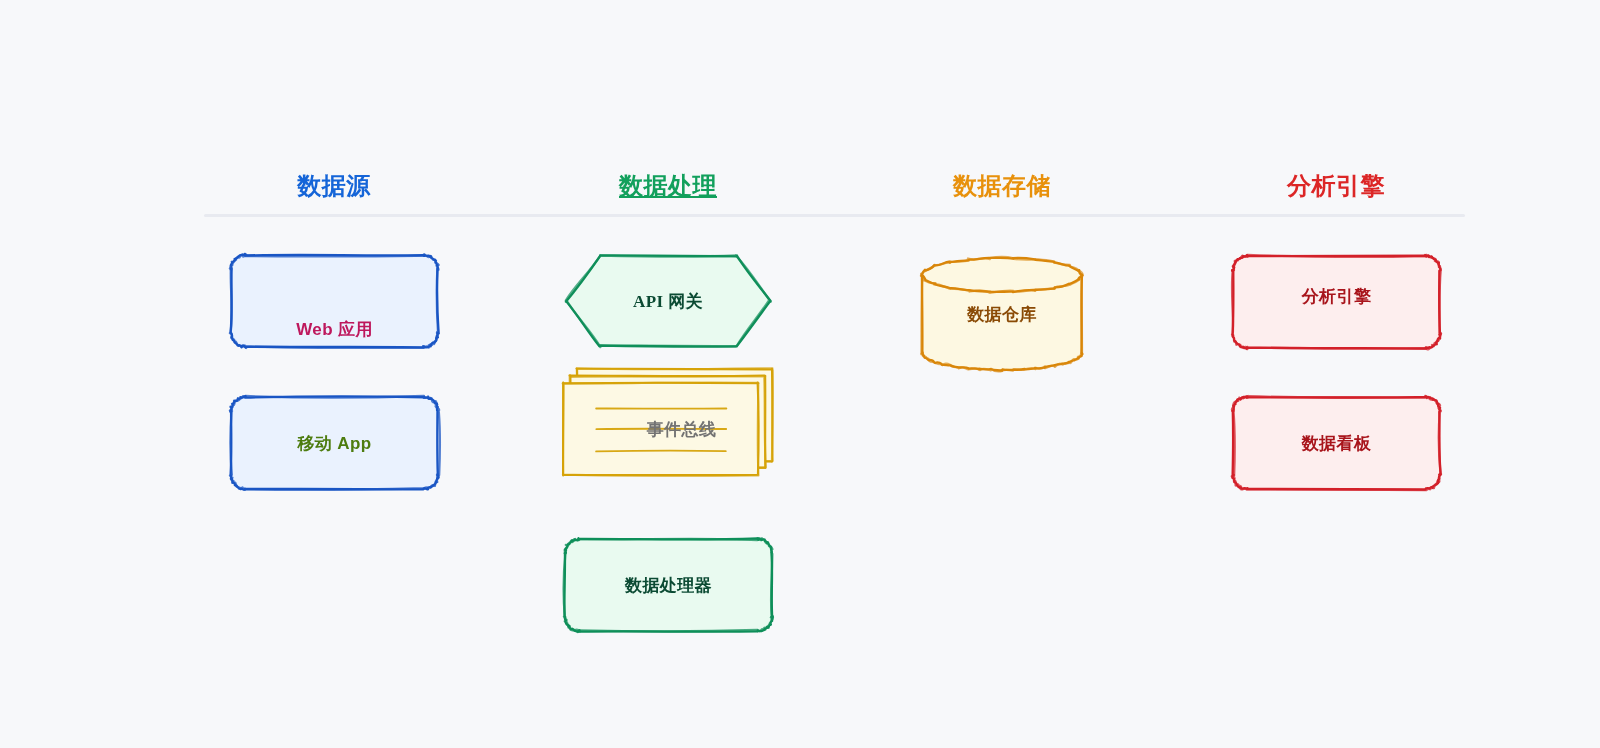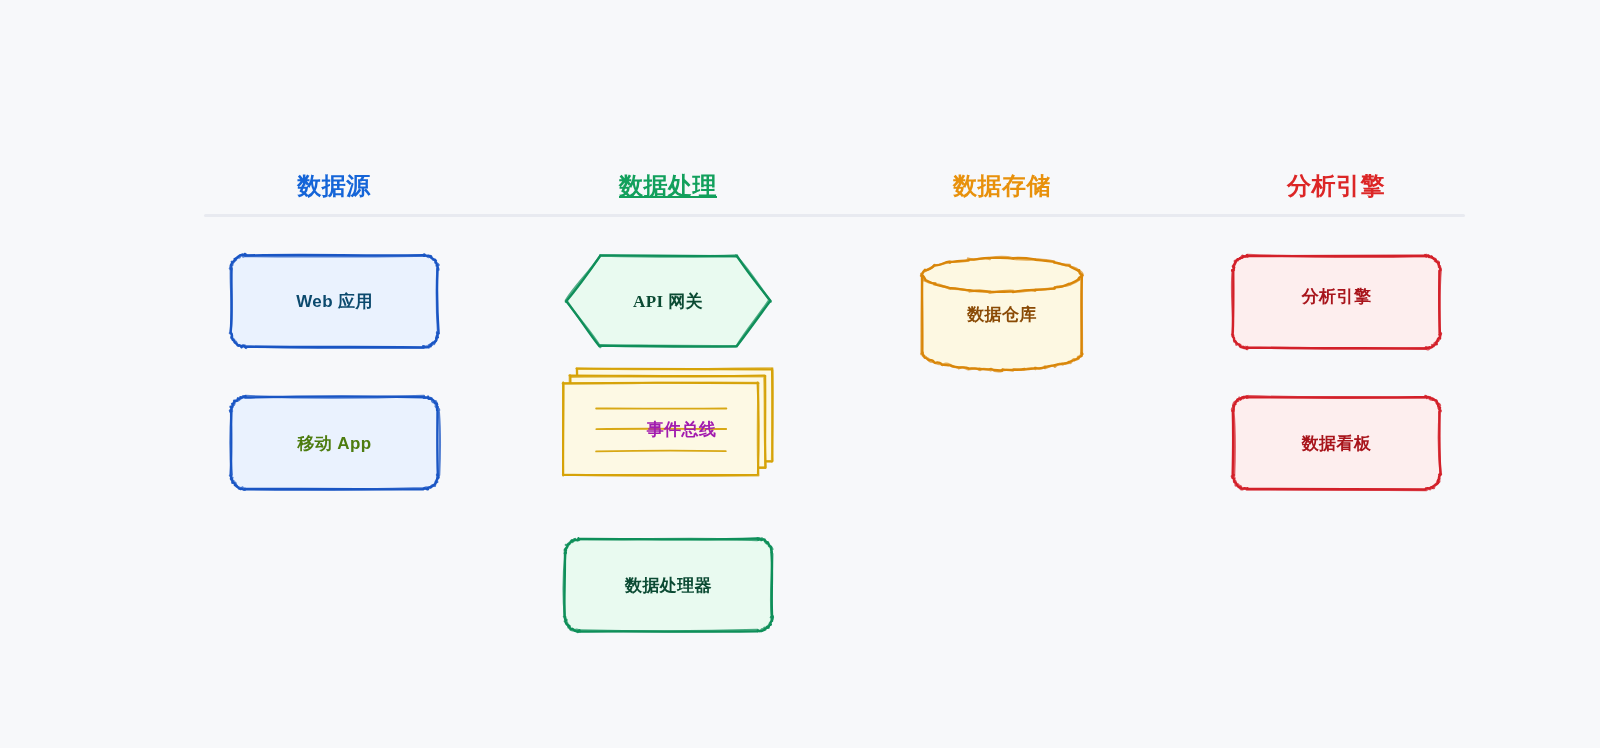--- a/index.html
+++ b/index.html
@@ -69,21 +69,21 @@
       <div class="col-header" style="left: 1002px; top: 170px; color: rgb(232, 145, 12);">数据存储</div>
       <div class="col-header" style="left: 1336px; top: 170px; color: rgb(220, 38, 38);">分析引擎</div>
     </div>
   <div id="nodes-layer">
       <div class="node" style="left: 231px; top: 255px; width: 207px; height: 92px;">
         <svg width="235" height="120" viewBox="-14 -14 235 120" style="left:-14px; top:-14px;">
           <path d="M 14.00 0.00 L 193.00 0.00 L 193.00 0.00 L 196.62 0.48 L 200.00 1.88 L 202.90 4.10 L 205.12 7.00 L 206.52 10.38 L 207.00 14.00 L 207.00 78.00 L 207.00 78.00 L 206.52 81.62 L 205.12 85.00 L 202.90 87.90 L 200.00 90.12 L 196.62 91.52 L 193.00 92.00 L 14.00 92.00 L 14.00 92.00 L 10.38 91.52 L 7.00 90.12 L 4.10 87.90 L 1.88 85.00 L 0.48 81.62 L 0.00 78.00 L 0.00 14.00 L 0.00 14.00 L 0.48 10.38 L 1.88 7.00 L 4.10 4.10 L 7.00 1.88 L 10.38 0.48 L 14.00 0.00 Z" fill="#eaf2fe" stroke="none"></path>
           <path d="M 13.87 0.50 C 73.07 -1.20, 132.14 1.10, 192.33 0.06 M 193.64 0.02 C 193.00 0.00, 193.00 0.00, 193.45 -0.20 M 192.41 0.57 C 194.06 1.20, 195.45 -0.09, 196.05 1.08 M 196.98 0.68 C 198.12 0.01, 198.84 1.42, 200.20 1.73 M 199.36 2.11 C 200.37 3.37, 202.01 3.22, 202.33 4.23 M 202.88 4.74 C 203.60 5.09, 205.42 5.21, 204.38 6.55 M 204.65 7.42 C 206.36 7.80, 204.68 9.79, 206.47 10.15 M 205.92 10.04 C 207.18 11.51, 206.91 12.76, 206.66 14.55 M 206.47 13.56 C 205.75 35.12, 206.01 56.24, 207.65 78.33 M 206.36 78.14 C 207.00 78.00, 207.00 78.00, 207.54 78.11 M 207.42 78.26 C 206.23 79.12, 206.08 80.31, 206.87 82.35 M 205.94 80.93 C 205.69 82.58, 204.66 83.46, 205.42 85.24 M 205.33 84.99 C 205.25 86.61, 203.48 86.78, 203.40 87.61 M 202.39 87.62 C 201.03 87.45, 201.18 89.62, 199.41 89.39 M 200.02 89.98 C 199.32 91.64, 197.93 91.44, 196.99 91.92 M 196.86 91.90 C 195.55 92.59, 194.37 92.91, 192.60 91.39 M 193.24 92.41 C 133.93 91.38, 74.86 92.43, 14.41 91.78 M 14.53 92.41 C 14.00 92.00, 14.00 92.00, 13.82 91.79 M 14.69 92.04 C 12.98 90.51, 11.79 90.31, 10.21 91.24 M 10.58 92.27 C 9.41 90.71, 8.60 89.50, 7.59 90.68 M 6.56 90.10 C 6.31 89.04, 4.93 88.86, 3.94 87.50 M 3.53 87.34 C 3.69 86.70, 3.12 85.61, 1.72 84.88 M 1.62 84.28 C 0.98 84.07, 1.34 82.61, 0.97 82.03 M 1.09 81.25 C 0.79 80.37, 1.36 79.07, 0.02 77.96 M -0.40 77.60 C 1.41 56.88, 0.13 35.76, 0.61 13.38 M 0.63 13.65 C 0.57 14.00, 0.96 14.00, -0.02 14.19 M -0.06 13.30 C 1.45 12.97, -0.66 11.48, 0.48 9.86 M -0.21 10.55 C -0.20 8.79, 1.67 8.26, 1.37 7.16 M 1.18 7.52 C 2.87 6.24, 3.80 5.43, 4.50 4.40 M 3.49 4.09 C 5.50 3.94, 6.14 2.80, 6.87 2.27 M 6.35 2.28 C 8.05 1.26, 8.76 -0.17, 9.67 0.19 M 10.91 -0.11 C 11.40 -0.99, 12.76 0.13, 14.56 0.37 M 14.69 -0.00 C 14.00 -0.84, 14.00 -1.34, 13.48 -0.75" fill="none" stroke="#1a56c4" stroke-width="2.3" stroke-linecap="round" stroke-linejoin="round" opacity="1"></path>
           <path d="M 12.99 0.94 C 73.07 1.53, 132.14 2.09, 193.06 0.71 M 192.77 -0.44 C 193.00 0.00, 193.00 0.00, 193.69 -0.24 M 193.76 0.03 C 194.13 0.68, 195.30 1.02, 197.05 1.02 M 196.44 1.38 C 197.26 2.09, 198.31 2.71, 199.57 0.90 M 199.88 1.16 C 200.22 3.57, 201.46 3.94, 202.12 4.62 M 202.08 4.50 C 205.36 3.73, 204.18 6.15, 205.00 5.84 M 204.46 7.67 C 205.18 8.28, 207.12 8.78, 207.69 9.99 M 205.84 10.17 C 204.76 11.83, 207.81 12.64, 207.46 14.82 M 206.38 13.40 C 205.30 35.12, 205.68 56.24, 207.04 77.95 M 207.42 78.48 C 207.00 78.00, 207.00 78.00, 206.32 78.61 M 206.22 76.83 C 205.19 78.98, 207.96 80.56, 205.92 80.66 M 205.70 81.91 C 207.16 83.19, 203.55 83.00, 205.86 83.91 M 204.22 86.09 C 203.76 85.47, 204.03 87.20, 203.06 89.08 M 202.94 87.38 C 201.06 87.48, 200.69 88.98, 201.02 90.01 M 199.82 91.32 C 198.44 89.52, 197.06 89.32, 197.64 92.67 M 195.55 91.32 C 195.52 92.35, 194.16 91.25, 191.95 91.20 M 192.64 92.97 C 133.93 92.68, 74.86 93.64, 14.23 91.20 M 13.57 91.80 C 14.00 92.00, 14.00 92.00, 15.09 93.01 M 15.11 91.57 C 13.10 89.59, 11.73 90.75, 11.06 90.95 M 11.44 91.72 C 9.41 90.69, 8.07 90.79, 6.47 90.37 M 7.13 90.09 C 5.98 89.48, 5.71 87.85, 4.86 86.79 M 5.21 87.73 C 2.66 87.48, 3.80 85.09, 2.93 84.45 M 1.83 83.80 C 2.42 83.47, -0.96 83.56, 0.58 81.46 M 0.91 80.99 C 1.42 80.28, 0.21 79.23, -1.04 78.13 M -0.42 78.19 C 2.33 56.88, -0.71 35.76, -0.19 15.03 M -1.13 13.46 C 1.86 14.00, -0.59 14.00, -0.48 14.70 M 0.27 14.57 C -1.69 12.56, -0.91 11.45, 1.03 9.49 M 1.28 10.12 C 1.10 9.33, 2.56 8.63, 0.73 6.80 M 2.17 7.72 C 3.05 6.38, 3.88 5.50, 5.05 4.61 M 4.44 4.93 C 3.86 1.80, 7.06 4.00, 7.20 1.64 M 8.14 2.33 C 8.92 3.35, 8.65 -0.44, 11.50 -0.29 M 11.28 0.66 C 11.84 2.35, 12.92 1.35, 14.51 0.68 M 15.18 -0.38 C 14.00 0.23, 14.00 -1.84, 14.37 -0.98" fill="none" stroke="#1a56c4" stroke-width="2.3" stroke-linecap="round" stroke-linejoin="round" opacity="0.75"></path>
         </svg>
-        <div class="node-label" style="color: #0c4a6e;">Web 应用</div>
+        <div class="node-label" style="color: #be185d; margin-top: 28px;">Web 应用</div>
       </div>
       <div class="node" style="left: 231px; top: 397px; width: 207px; height: 92px;">
         <svg width="235" height="120" viewBox="-14 -14 235 120" style="left:-14px; top:-14px;">
           <path d="M 14.00 0.00 L 193.00 0.00 L 193.00 0.00 L 196.62 0.48 L 200.00 1.88 L 202.90 4.10 L 205.12 7.00 L 206.52 10.38 L 207.00 14.00 L 207.00 78.00 L 207.00 78.00 L 206.52 81.62 L 205.12 85.00 L 202.90 87.90 L 200.00 90.12 L 196.62 91.52 L 193.00 92.00 L 14.00 92.00 L 14.00 92.00 L 10.38 91.52 L 7.00 90.12 L 4.10 87.90 L 1.88 85.00 L 0.48 81.62 L 0.00 78.00 L 0.00 14.00 L 0.00 14.00 L 0.48 10.38 L 1.88 7.00 L 4.10 4.10 L 7.00 1.88 L 10.38 0.48 L 14.00 0.00 Z" fill="#eaf2fe" stroke="none"></path>
           <path d="M 14.18 0.70 C 73.07 -0.99, 132.14 -1.05, 193.45 0.25 M 192.91 -0.07 C 193.00 0.00, 193.00 0.00, 193.53 -0.15 M 192.59 0.59 C 194.15 0.50, 195.27 1.23, 197.29 0.14 M 196.55 0.74 C 197.56 1.36, 198.36 2.58, 199.56 1.53 M 199.46 1.31 C 200.97 2.59, 202.55 2.51, 202.66 3.48 M 203.58 4.78 C 203.04 5.51, 204.44 5.96, 205.58 6.93 M 205.85 6.33 C 205.78 8.04, 206.26 9.14, 205.98 10.10 M 206.72 9.95 C 206.14 11.64, 205.52 12.94, 206.29 13.77 M 206.45 13.50 C 206.33 35.12, 205.96 56.24, 206.80 78.01 M 206.64 77.47 C 207.00 78.00, 207.00 78.00, 206.50 78.04 M 206.72 78.48 C 207.42 79.27, 208.17 80.59, 206.15 81.85 M 206.18 81.04 C 206.49 82.91, 204.64 83.45, 205.51 84.99 M 204.72 84.74 C 204.94 86.38, 204.19 87.32, 202.30 88.24 M 202.34 88.47 C 201.37 87.89, 201.54 90.09, 199.84 90.45 M 200.45 89.51 C 198.73 90.21, 197.38 90.11, 196.12 91.59 M 197.00 92.26 C 195.62 93.13, 194.07 90.59, 192.64 91.39 M 192.26 92.42 C 133.93 91.88, 74.86 91.49, 13.92 92.00 M 14.17 92.53 C 14.00 92.00, 14.00 92.00, 14.35 91.72 M 13.96 92.39 C 12.62 93.27, 11.62 91.63, 10.21 91.71 M 10.04 92.16 C 9.00 91.71, 7.71 91.65, 7.45 90.81 M 6.60 89.74 C 5.14 90.57, 5.92 87.57, 4.55 88.60 M 3.82 88.06 C 4.37 86.17, 2.40 86.16, 1.40 84.57 M 1.64 85.68 C 0.95 84.08, 1.77 82.43, 0.47 81.29 M -0.05 81.99 C 0.52 80.40, 0.19 79.23, -0.31 77.94 M -0.40 77.62 C 0.79 56.88, 0.17 35.76, 0.07 13.92 M -0.60 14.32 C 0.77 14.00, -1.30 14.00, 0.05 13.65 M -0.69 14.68 C -0.26 12.75, 1.21 11.73, -0.16 10.06 M 0.61 10.64 C 2.15 9.76, 1.21 8.07, 1.96 6.93 M 1.51 6.77 C 3.17 6.47, 3.28 5.04, 3.39 4.08 M 4.13 3.86 C 5.89 4.45, 6.52 3.29, 6.86 1.57 M 6.94 1.25 C 8.67 2.76, 9.30 1.12, 10.06 1.01 M 9.77 0.20 C 11.67 1.05, 12.80 0.38, 14.35 -0.72 M 14.66 -0.69 C 14.00 -0.42, 14.00 0.70, 13.45 -0.36" fill="none" stroke="#1a56c4" stroke-width="2.3" stroke-linecap="round" stroke-linejoin="round" opacity="1"></path>
           <path d="M 14.42 -1.02 C 73.07 1.42, 132.14 1.21, 192.90 -1.01 M 193.05 -0.54 C 193.00 0.00, 193.00 0.00, 194.05 0.81 M 192.76 0.86 C 194.17 0.39, 195.20 1.75, 197.03 -0.60 M 197.47 0.71 C 196.98 2.76, 199.59 -0.37, 199.84 1.35 M 200.50 1.05 C 200.93 2.65, 200.59 5.07, 202.98 5.28 M 204.06 4.19 C 204.96 4.04, 205.78 4.93, 204.33 6.81 M 206.25 7.47 C 203.50 8.98, 204.72 9.78, 206.42 10.61 M 205.44 10.64 C 207.55 11.46, 208.57 12.54, 207.84 13.74 M 207.82 14.95 C 209.38 35.12, 209.10 56.24, 208.14 78.21 M 206.47 77.26 C 207.00 78.00, 207.00 78.00, 207.40 79.18 M 206.01 77.53 C 206.02 79.09, 206.44 80.36, 207.56 80.60 M 207.09 81.43 C 205.64 82.56, 205.39 83.76, 206.15 84.07 M 206.26 85.01 C 203.99 85.65, 203.78 87.01, 203.98 88.89 M 202.82 88.92 C 201.45 87.99, 200.48 88.71, 199.89 89.84 M 199.92 89.98 C 199.12 91.14, 197.56 90.53, 196.23 90.89 M 197.76 91.08 C 195.23 90.16, 194.01 90.13, 193.38 91.45 M 193.82 91.27 C 133.93 92.72, 74.86 93.44, 14.81 92.43 M 13.30 92.44 C 14.00 92.00, 14.00 92.00, 13.37 91.82 M 13.89 92.37 C 13.08 89.79, 11.43 93.03, 11.47 90.36 M 10.26 91.75 C 9.54 90.39, 7.96 91.05, 7.84 91.20 M 7.60 90.36 C 5.63 89.93, 5.62 87.96, 4.54 87.22 M 4.89 87.51 C 4.68 85.93, 4.41 84.63, 1.43 85.75 M 2.56 84.09 C 1.38 83.90, -0.59 83.41, 1.42 80.72 M 0.03 81.31 C 0.09 80.46, 0.56 79.18, -1.03 78.60 M 0.83 77.98 C -1.15 56.88, -0.98 35.76, 0.59 13.42 M -0.17 13.27 C 1.39 14.00, -0.20 14.00, -1.06 13.37 M 0.95 14.66 C 1.07 12.92, 0.33 11.61, 1.32 10.35 M -0.57 9.75 C 2.83 10.05, 1.59 8.23, 1.08 6.72 M 3.03 7.87 C 3.30 6.57, 4.26 5.79, 3.02 4.18 M 3.06 3.63 C 5.50 3.94, 6.97 3.88, 8.10 2.87 M 7.74 2.50 C 8.92 3.37, 8.62 -0.52, 9.20 0.53 M 10.45 1.10 C 11.49 -0.30, 12.47 -2.12, 13.56 0.10 M 13.09 -0.63 C 14.00 1.43, 14.00 -1.31, 12.94 -0.81" fill="none" stroke="#1a56c4" stroke-width="2.3" stroke-linecap="round" stroke-linejoin="round" opacity="0.75"></path>
         </svg>
         <div class="node-label" style="color: #4d7c0f;">移动 App</div>
       </div>
       <div class="node" style="left: 566px; top: 256px; width: 204px; height: 90px;">
@@ -108,21 +108,21 @@
           </g>
           <g>
             <path d="M 0.00 0.00 L 195.00 0.00 L 195.00 92.00 L 0.00 92.00 Z" fill="#fdf9e4" stroke="none"></path>
             <path d="M 0.21 0.33 C 64.35 -0.63, 128.70 -0.46, 195.32 0.32 M 194.61 -0.53 C 196.00 30.36, 195.88 60.72, 194.93 91.69 M 194.99 91.71 C 130.65 92.74, 66.30 91.71, -0.12 91.72 M 0.05 92.31 C 0.11 61.64, 0.16 31.28, 0.14 -0.40" fill="none" stroke="#d6a309" stroke-width="2.1" stroke-linecap="round" stroke-linejoin="round" opacity="1"></path>
             <path d="M -0.39 0.47 C 64.35 0.79, 128.70 -1.63, 195.19 -0.11 M 195.35 0.12 C 195.02 30.36, 193.93 60.72, 195.48 92.54 M 194.76 92.57 C 130.65 92.68, 66.30 93.42, 0.61 91.61 M 0.23 92.40 C -0.41 61.64, 0.78 31.28, 0.62 -0.10" fill="none" stroke="#d6a309" stroke-width="2.1" stroke-linecap="round" stroke-linejoin="round" opacity="0.7"></path>
             <path d="M 33.18 25.55 C 76.20 25.47, 118.96 25.92, 163.33 25.44" fill="none" stroke="#d6a309" stroke-width="1.9" stroke-linecap="round" opacity="0.95"></path>
             <path d="M 33.40 46.12 C 76.20 45.23, 118.96 45.89, 163.15 46.04" fill="none" stroke="#d6a309" stroke-width="1.9" stroke-linecap="round" opacity="0.95"></path>
             <path d="M 33.14 68.37 C 76.20 67.51, 118.96 67.20, 162.74 68.14" fill="none" stroke="#d6a309" stroke-width="1.9" stroke-linecap="round" opacity="0.95"></path>
           </g>
         </svg>
-        <div class="node-label" style="color: #a21caf; padding-left: 28px;">事件总线</div>
+        <div class="node-label" style="color: #737373; padding-left: 28px;">事件总线</div>
       </div>
       <div class="node" style="left: 565px; top: 539px; width: 207px; height: 92px;">
         <svg width="235" height="120" viewBox="-14 -14 235 120" style="left:-14px; top:-14px;">
           <path d="M 14.00 0.00 L 193.00 0.00 L 193.00 0.00 L 196.62 0.48 L 200.00 1.88 L 202.90 4.10 L 205.12 7.00 L 206.52 10.38 L 207.00 14.00 L 207.00 78.00 L 207.00 78.00 L 206.52 81.62 L 205.12 85.00 L 202.90 87.90 L 200.00 90.12 L 196.62 91.52 L 193.00 92.00 L 14.00 92.00 L 14.00 92.00 L 10.38 91.52 L 7.00 90.12 L 4.10 87.90 L 1.88 85.00 L 0.48 81.62 L 0.00 78.00 L 0.00 14.00 L 0.00 14.00 L 0.48 10.38 L 1.88 7.00 L 4.10 4.10 L 7.00 1.88 L 10.38 0.48 L 14.00 0.00 Z" fill="#e9faf0" stroke="none"></path>
           <path d="M 13.60 -0.21 C 73.07 -0.37, 132.14 1.50, 192.31 -0.70 M 193.73 -0.37 C 193.00 0.00, 193.00 0.00, 192.27 -0.03 M 193.13 0.62 C 194.04 1.37, 195.53 -0.76, 196.51 0.31 M 196.78 0.93 C 198.18 -0.12, 199.22 0.50, 200.63 2.43 M 199.78 1.92 C 200.94 2.63, 202.36 2.76, 202.18 4.20 M 202.70 3.37 C 203.75 4.97, 203.87 6.40, 204.70 6.55 M 204.95 7.55 C 206.81 7.61, 205.47 9.47, 206.04 9.95 M 206.15 9.69 C 205.98 11.66, 207.29 12.71, 206.71 14.42 M 206.38 13.34 C 208.08 35.12, 205.80 56.24, 207.23 78.54 M 207.50 78.48 C 207.00 78.00, 207.00 78.00, 206.39 77.81 M 207.62 77.64 C 207.99 79.35, 205.52 80.24, 207.02 81.86 M 206.92 81.38 C 206.10 82.75, 204.57 83.42, 205.76 85.73 M 205.87 85.48 C 204.03 85.68, 203.95 87.14, 203.52 88.61 M 202.17 87.99 C 202.40 89.23, 200.82 89.15, 199.61 90.64 M 200.24 89.59 C 199.24 91.45, 198.02 91.65, 196.51 92.10 M 195.91 91.84 C 195.44 91.79, 194.33 92.57, 192.75 91.37 M 192.30 92.47 C 133.93 93.35, 74.86 91.69, 13.95 92.65 M 14.61 91.41 C 14.00 92.00, 14.00 92.00, 14.43 91.50 M 13.26 91.96 C 12.70 92.64, 11.49 92.62, 10.20 91.61 M 9.90 91.83 C 8.91 91.91, 8.49 89.77, 7.05 89.71 M 6.72 90.16 C 5.27 90.40, 5.25 88.44, 3.37 87.41 M 4.68 87.22 C 4.04 86.43, 2.62 86.00, 1.96 85.14 M 1.69 85.38 C 0.86 84.11, 0.28 83.05, 0.49 82.05 M 1.03 81.20 C -0.29 80.51, -0.37 79.30, 0.18 77.91 M -0.39 77.71 C -1.05 56.88, 0.27 35.76, -0.08 14.06 M 0.21 13.36 C 1.36 14.00, 0.90 14.00, 0.27 13.51 M 0.42 14.31 C 0.58 12.86, 0.87 11.68, 0.92 10.66 M 0.09 10.92 C 0.86 9.23, 2.58 8.64, 2.23 7.74 M 2.51 7.51 C 1.69 5.34, 4.12 5.68, 4.57 4.63 M 4.55 4.67 C 5.23 3.59, 5.82 2.38, 6.84 2.48 M 7.19 1.16 C 8.24 1.72, 9.75 2.21, 9.72 0.46 M 10.86 1.12 C 11.69 1.23, 12.90 1.14, 13.71 0.49 M 14.57 0.26 C 14.00 0.87, 14.00 0.81, 13.38 -0.69" fill="none" stroke="#0f8f5a" stroke-width="2.3" stroke-linecap="round" stroke-linejoin="round" opacity="1"></path>
           <path d="M 13.89 0.32 C 73.07 1.10, 132.14 -1.44, 192.42 1.02 M 193.90 -0.85 C 193.00 0.00, 193.00 0.00, 192.73 -0.84 M 192.13 0.93 C 194.28 -0.50, 195.54 -0.83, 197.00 -0.66 M 195.77 1.13 C 197.99 0.33, 199.75 -0.76, 200.67 2.69 M 199.94 0.72 C 200.12 3.70, 200.89 4.68, 203.15 4.87 M 202.81 3.25 C 203.78 4.95, 202.96 7.09, 204.71 7.34 M 204.43 6.86 C 207.33 7.39, 206.40 9.08, 207.40 10.08 M 206.66 9.66 C 206.42 11.61, 206.08 12.87, 206.56 12.90 M 207.32 14.81 C 207.22 35.12, 204.96 56.24, 206.64 78.98 M 206.03 78.37 C 207.00 78.00, 207.00 78.00, 205.86 78.47 M 207.77 77.24 C 208.51 79.42, 206.64 80.39, 207.70 80.42 M 206.46 82.37 C 205.50 82.50, 206.48 84.22, 204.61 84.55 M 205.17 84.19 C 204.68 86.18, 203.03 86.43, 201.94 88.32 M 202.44 88.72 C 202.63 89.52, 199.86 87.90, 198.91 89.32 M 200.23 90.75 C 199.30 91.59, 197.23 89.73, 196.80 90.36 M 197.19 90.36 C 195.62 93.11, 194.19 91.51, 192.86 92.20 M 192.56 90.98 C 133.93 92.84, 74.86 92.85, 14.15 91.31 M 14.86 91.96 C 14.00 92.00, 14.00 92.00, 12.99 93.07 M 15.04 92.37 C 13.00 90.38, 11.79 90.33, 10.27 90.99 M 11.52 91.83 C 9.92 89.46, 7.63 91.84, 7.14 91.29 M 6.60 91.16 C 4.59 91.28, 5.38 88.28, 3.59 88.51 M 3.93 86.86 C 3.13 87.12, 2.41 86.16, 1.71 84.85 M 2.34 84.95 C 2.67 83.36, 0.52 82.95, 1.53 80.88 M -0.23 82.25 C 0.83 80.36, 1.61 79.04, -0.99 77.64 M -0.23 77.37 C -1.99 56.88, -1.78 35.76, 0.51 13.38 M 0.30 15.11 C -0.04 14.00, 0.96 14.00, -0.39 14.19 M 0.59 14.92 C -0.18 12.76, -0.71 11.47, -0.21 10.54 M 1.08 11.04 C -0.86 8.52, 3.11 8.86, 2.14 6.48 M 0.80 5.90 C 4.03 7.13, 1.59 3.74, 4.14 5.28 M 3.71 4.54 C 4.58 2.74, 6.70 3.52, 6.00 1.79 M 6.55 3.02 C 8.95 3.44, 8.51 -0.78, 9.50 0.60 M 10.35 0.01 C 11.70 1.27, 12.98 1.75, 13.12 0.75 M 14.02 1.03 C 14.00 0.23, 14.00 0.29, 13.47 -0.28" fill="none" stroke="#0f8f5a" stroke-width="2.3" stroke-linecap="round" stroke-linejoin="round" opacity="0.75"></path>
         </svg>
         <div class="node-label" style="color: rgb(11, 74, 51);">数据处理器</div>
       </div>
       <div class="node" style="left: 922px; top: 258px; width: 160px; height: 112px;">

